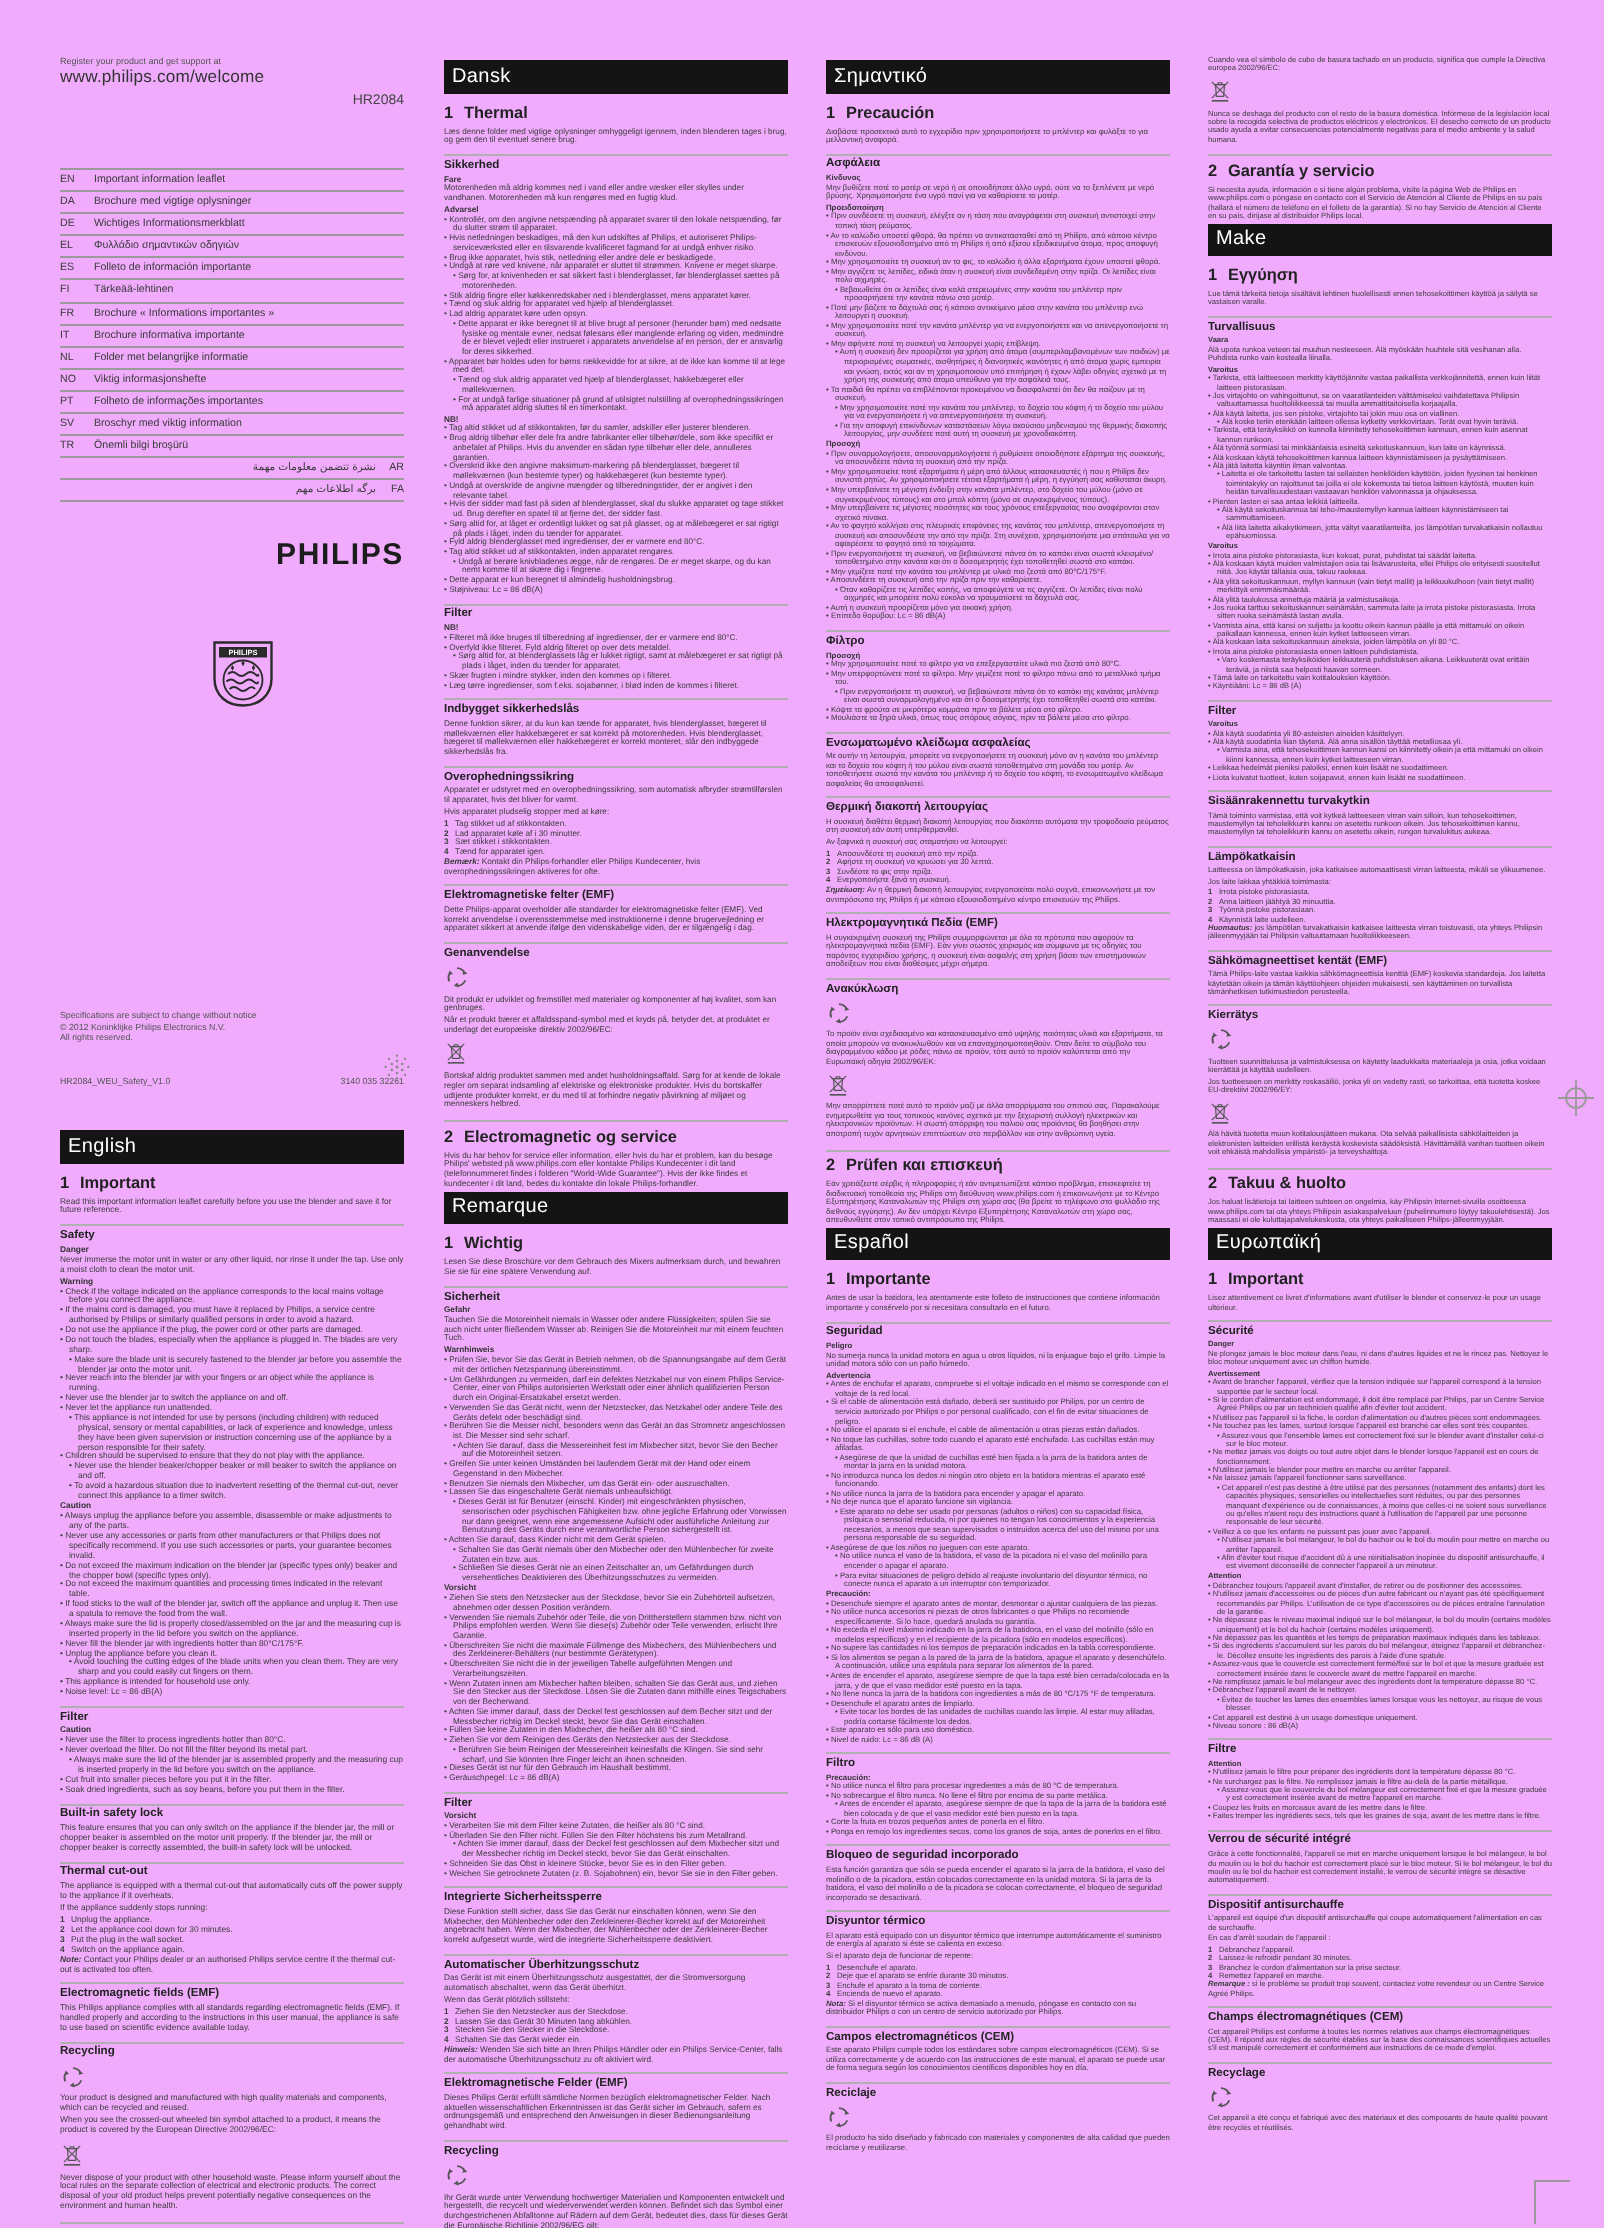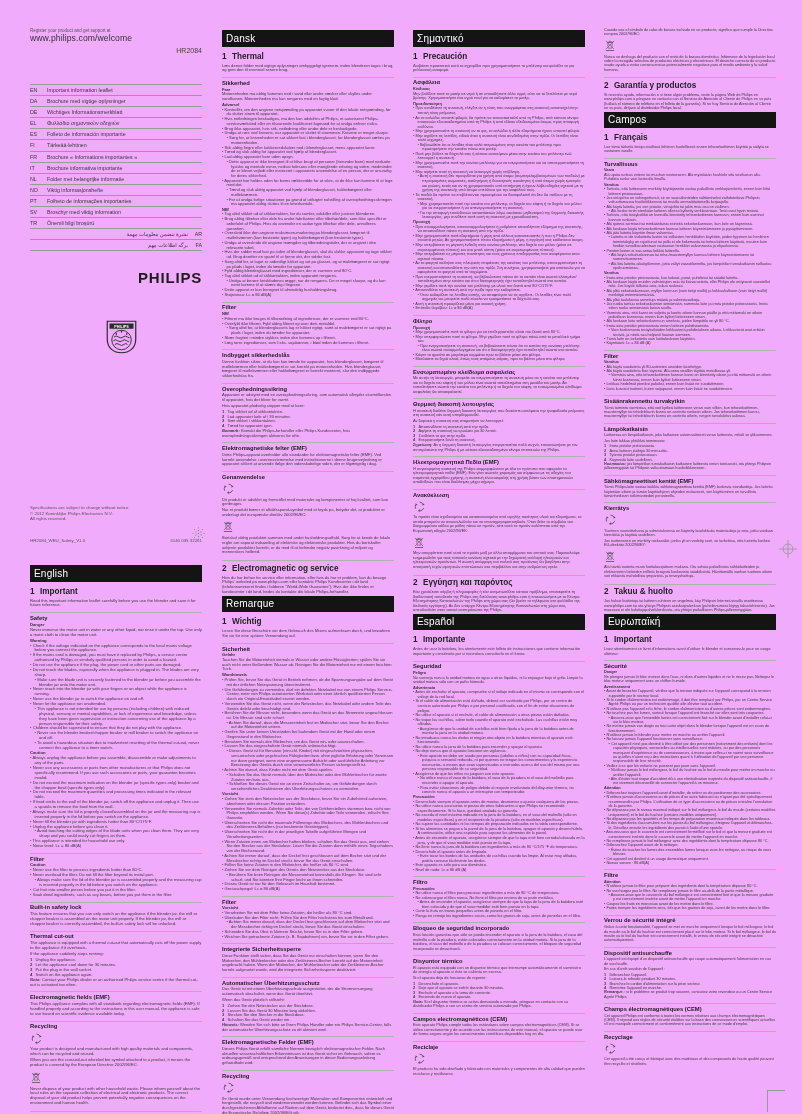--- a/index.html
+++ b/index.html
@@ -583,21 +583,21 @@
               <path d="M4 7h14"></path>
               <path d="M9 7V5h4v2"></path>
               <path d="M2 4l18 18"></path>
               <path d="M20 4L2 22"></path>
             </g>
             <rect x="2" y="24" width="18" height="1.8" fill="#555"></rect>
           </svg></div>
         <p class="p">Μην απορρίπτετε ποτέ αυτό το προϊόν μαζί με άλλα απορρίμματα του σπιτιού σας. Παρακαλούμε ενημερωθείτε για τους τοπικούς κανόνες σχετικά με την ξεχωριστή συλλογή ηλεκτρικών και ηλεκτρονικών προϊόντων. Η σωστή απόρριψη του παλιού σας προϊόντος θα βοηθήσει στην αποτροπή τυχόν αρνητικών επιπτώσεων στο περιβάλλον και στην ανθρώπινη υγεία.</p>
         <div class="h2">
           <span class="num">2</span>
-          <span>Εγγύηση και παρόντος</span>
+          <span>Prüfen και επισκευή</span>
         </div>
         <p class="p">Εάν χρειάζεστε σέρβις ή πληροφορίες ή εάν αντιμετωπίζετε κάποιο πρόβλημα, επισκεφτείτε τη διαδικτυακή τοποθεσία της Philips στη διεύθυνση www.philips.com ή επικοινωνήστε με το Κέντρο Εξυπηρέτησης Καταναλωτών της Philips στη χώρα σας (θα βρείτε το τηλέφωνο στο φυλλάδιο της διεθνούς εγγύησης). Αν δεν υπάρχει Κέντρο Εξυπηρέτησης Καταναλωτών στη χώρα σας, απευθυνθείτε στον τοπικό αντιπρόσωπο της Philips.</p>
         <div class="bar">Español</div>
         <div class="h2">
           <span class="num">1</span>
           <span>Importante</span>
         </div>
         <p class="p">Antes de usar la batidora, lea atentamente este folleto de instrucciones que contiene información importante y consérvelo por si necesitara consultarlo en el futuro.</p>
         <div class="h3">Seguridad</div>
         <div class="h4">Peligro</div>
@@ -692,27 +692,27 @@
               <path d="M4 7h14"></path>
               <path d="M9 7V5h4v2"></path>
               <path d="M2 4l18 18"></path>
               <path d="M20 4L2 22"></path>
             </g>
             <rect x="2" y="24" width="18" height="1.8" fill="#555"></rect>
           </svg></div>
         <p class="p">Nunca se deshaga del producto con el resto de la basura doméstica. Infórmese de la legislación local sobre la recogida selectiva de productos eléctricos y electrónicos. El desecho correcto de un producto usado ayuda a evitar consecuencias potencialmente negativas para el medio ambiente y la salud humana.</p>
         <div class="h2">
           <span class="num">2</span>
-          <span>Garantía y productos</span>
+          <span>Garantía y servicio</span>
         </div>
         <p class="p">Si necesita ayuda, información o si tiene algún problema, visite la página Web de Philips en www.philips.com o póngase en contacto con el Servicio de Atención al Cliente de Philips en su país (hallará el número de teléfono en el folleto de la garantía). Si no hay Servicio de Atención al Cliente en su país, diríjase al distribuidor Philips local.</p>
-        <div class="bar">Campos</div>
+        <div class="bar">Make</div>
         <div class="h2">
           <span class="num">1</span>
-          <span>Français</span>
+          <span>Εγγύηση</span>
         </div>
         <p class="p">Lue tämä tärkeitä tietoja sisältävä lehtinen huolellisesti ennen tehosekoittimen käyttöä ja säilytä se vastaisen varalle.</p>
         <div class="h3">Turvallisuus</div>
         <div class="h4">Vaara</div>
         <p class="p">Älä upota runkoa veteen tai muuhun nesteeseen. Älä myöskään huuhtele sitä vesihanan alla. Puhdista runko vain kostealla liinalla.</p>
         <div class="h4">Varoitus</div>
         <ul class="ul">
           <li>Tarkista, että laitteeseen merkitty käyttöjännite vastaa paikallista verkkojännitettä, ennen kuin liität laitteen pistorasiaan.</li>
           <li>Jos virtajohto on vahingoittunut, se on vaaratilanteiden välttämiseksi vaihdatettava Philipsin valtuuttamassa huoltoliikkeessä tai muulla ammattitaitoisella korjaajalla.</li>
           <li>Älä käytä laitetta, jos sen pistoke, virtajohto tai jokin muu osa on viallinen.</li>

